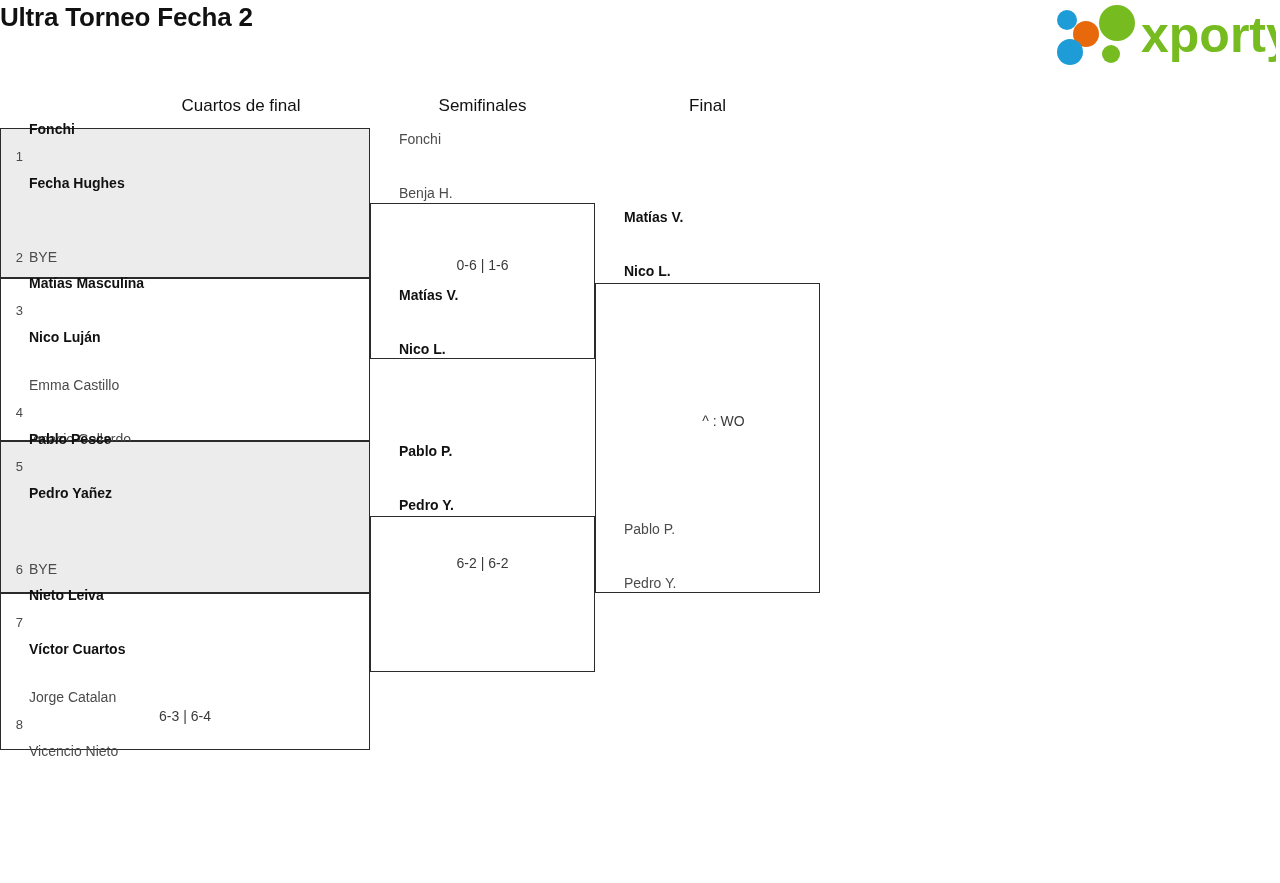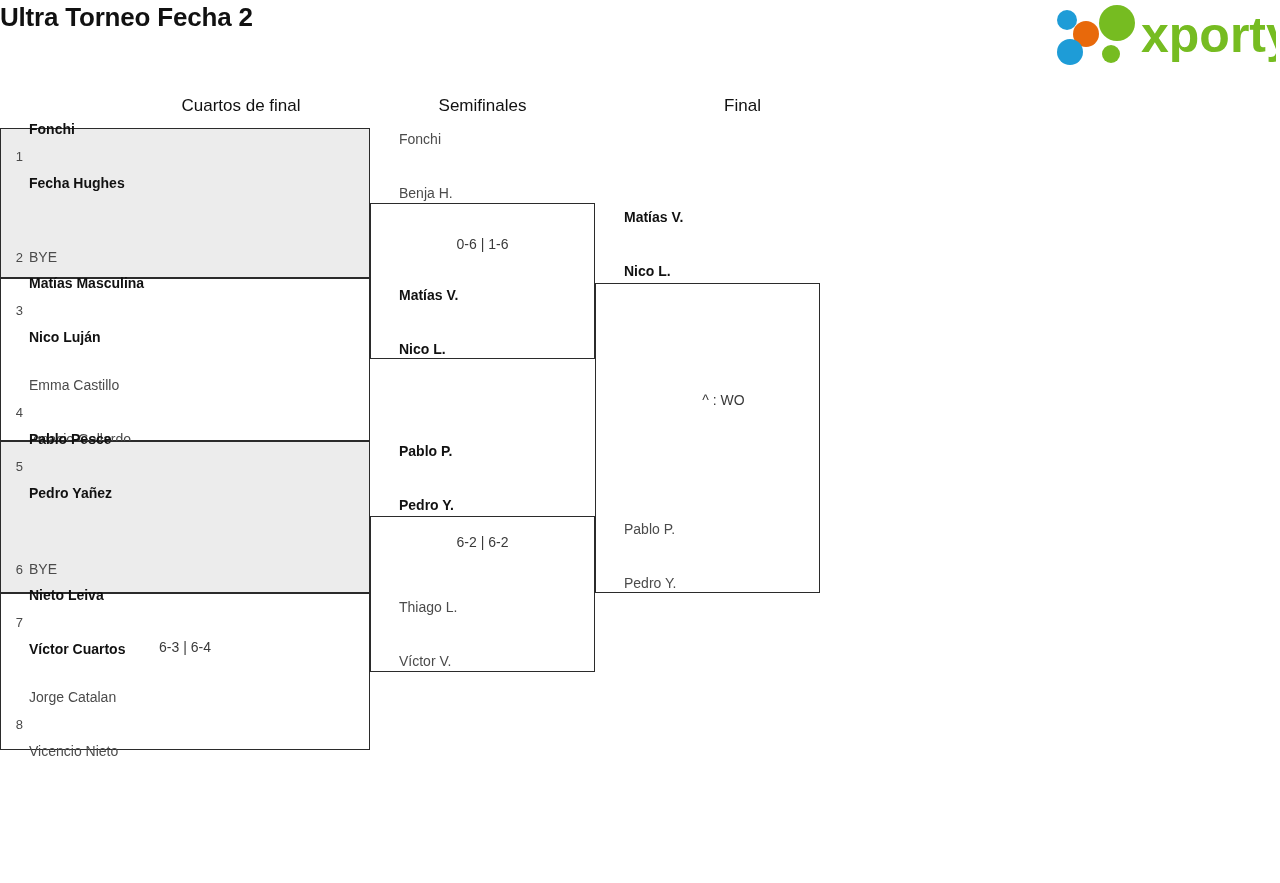--- a/index.html
+++ b/index.html
@@ -42,21 +42,21 @@
     position: absolute;
     top: 96px;
     font-size: 17px;
     font-weight: 400;
     color: #111111;
     text-align: center;
     white-space: nowrap;
   }
   .round-head.qf    { left: 16px;   width: 370px; margin-left: 40px; }
   .round-head.sf    { left: 370px; width: 225px; }
-  .round-head.final { left: 630px; width: 225px; text-align: center; }
+  .round-head.final { left: 595px; width: 225px; text-align: center; }
 
   
   .bracket { position: absolute; left: 0; top: 0; width: 1280px; height: 883px; }
 
   .box {
     position: absolute;
     box-sizing: border-box;
     border: 1px solid #2b2b2b;
     background: #ffffff;
   }
@@ -90,20 +90,21 @@
   .team.bye    .names { font-weight: 400; color: #4b4b4b; }
 
   
   .score {
     position: absolute;
     font-size: 14px;
     color: #3a3a3a;
     text-align: center;
     white-space: nowrap;
     line-height: 16px;
+    margin-top: 21px;
   }
 
   
   .qf-box  { left: 0px; width: 370px; }
   .qf1 { top: 128px;  height: 150px; }
   .qf2 { top: 278px;  height: 163px; }
   .qf3 { top: 441px;  height: 152px; }
   .qf4 { top: 593px;  height: 157px; }
 
   .qf-team { left: 1px; width: 368px; height: 44px; }
@@ -200,21 +201,21 @@
       <span class="n">Víctor Cuartos</span>
     </span>
   </div>
   <div class="team qf-team loser" style="top:702px">
     <span class="seed">8</span>
     <span class="names">
       <span class="n">Jorge Catalan</span>
       <span class="n">Vicencio Nieto</span>
     </span>
   </div>
-  <div class="score qf-score" style="top:639px">6-3 | 6-4</div>
+  <div class="score qf-score" style="top:687px">6-3 | 6-4</div>
 
   <div class="box sf-box sf1"></div>
   <div class="team sf-team loser" style="top:144px">
     <span class="seed"></span>
     <span class="names">
       <span class="n">Fonchi</span>
       <span class="n">Benja H.</span>
     </span>
   </div>
   <div class="team sf-team winner" style="top:300px">
@@ -227,27 +228,20 @@
   <div class="score sf-score" style="top:236px">0-6 | 1-6</div>
 
   <div class="box sf-box sf2"></div>
   <div class="team sf-team winner" style="top:456px">
     <span class="seed"></span>
     <span class="names">
       <span class="n">Pablo P.</span>
       <span class="n">Pedro Y.</span>
     </span>
   </div>
-  <div class="team sf-team loser" style="top:612px">
-    <span class="seed"></span>
-    <span class="names">
-      <span class="n">Thiago L.</span>
-      <span class="n">Víctor V.</span>
-    </span>
-  </div>
   <div class="score sf-score" style="top:534px">6-2 | 6-2</div>
 
   <div class="box fn-box"></div>
   <div class="team fn-team winner" style="top:222px">
     <span class="seed"></span>
     <span class="names">
       <span class="n">Matías V.</span>
       <span class="n">Nico L.</span>
     </span>
   </div>

